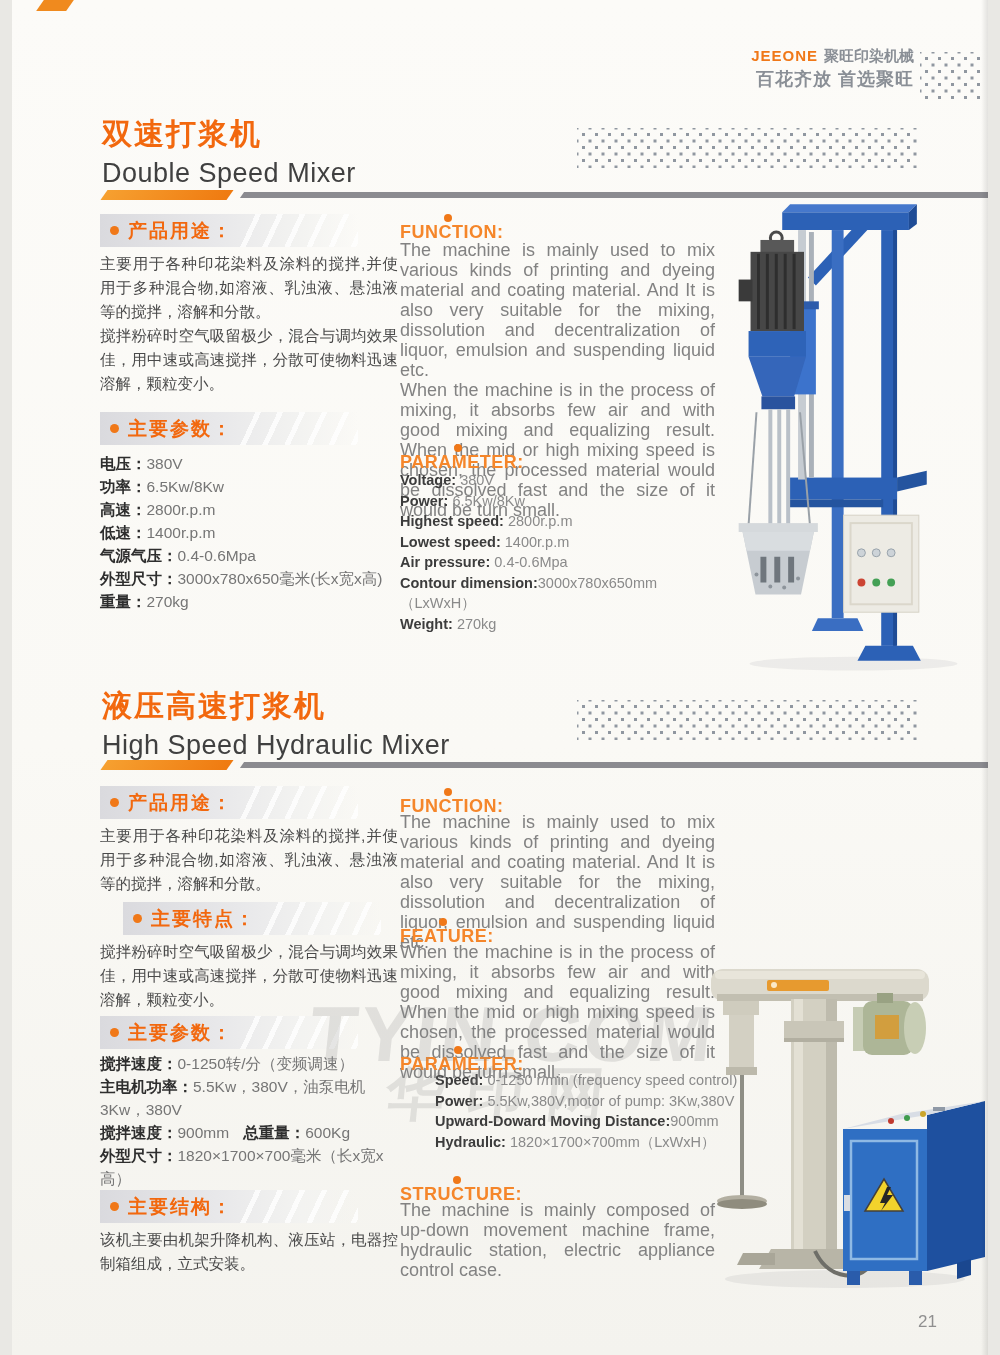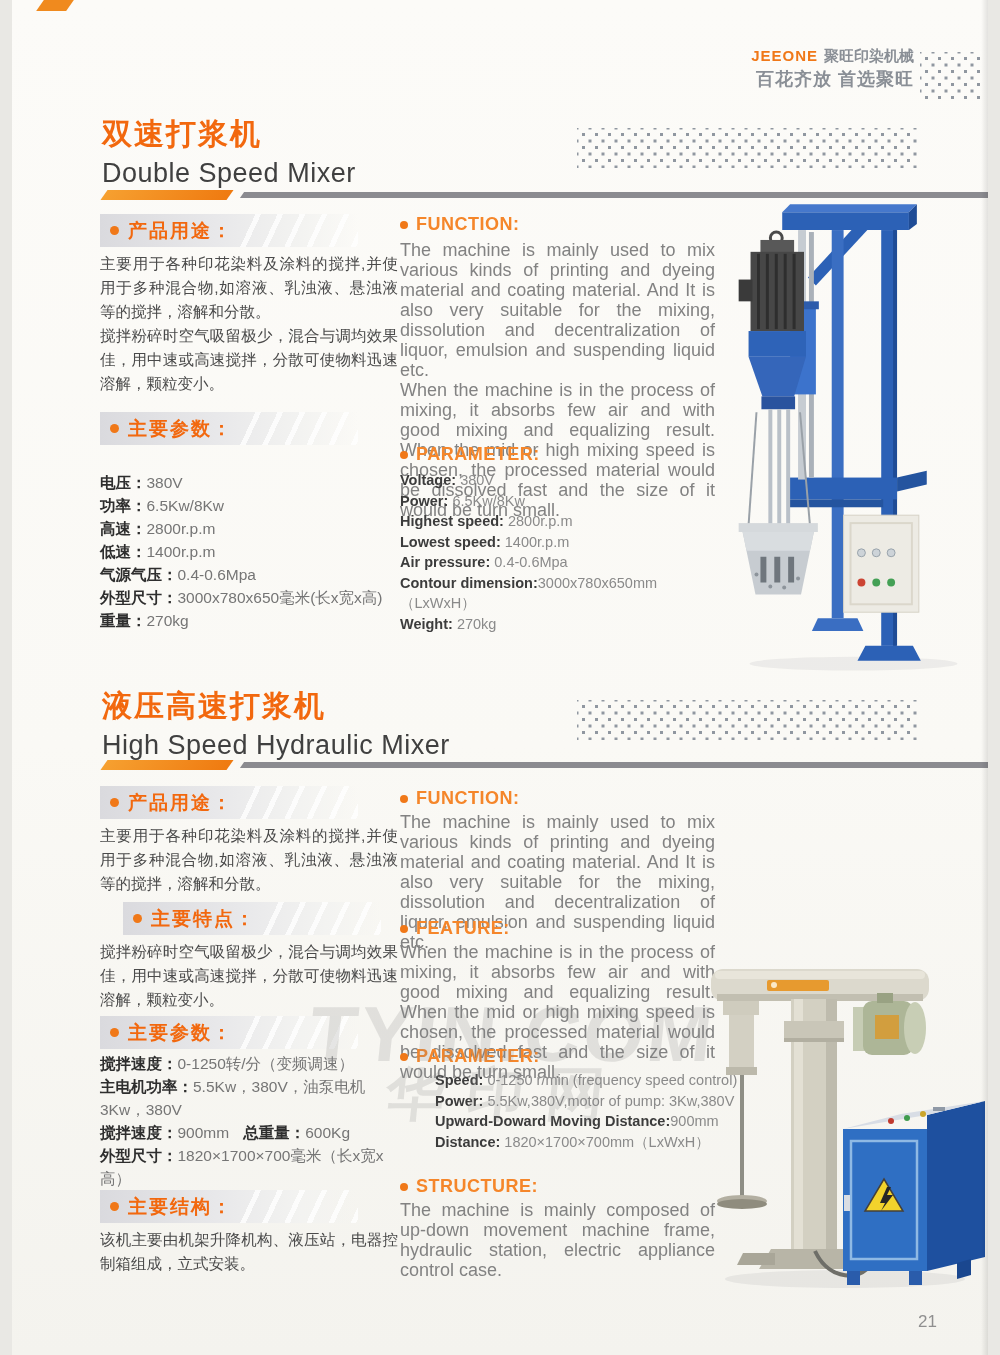--- a/index.html
+++ b/index.html
@@ -39,21 +39,21 @@
   
   .band{ position:absolute; height:33px; width:258px; display:flex; align-items:center;
     padding-left:10px; box-sizing:border-box;
     background:linear-gradient(90deg,#dadade 0%,#e8e8ea 45%,#f3f3f1 78%,rgba(250,250,248,0) 100%); }
   .band .stripes{ position:absolute; right:0; top:0; bottom:0; width:46%;
     background:repeating-linear-gradient(115deg,rgba(255,255,255,0) 0 15px,rgba(255,255,255,.8) 15px 20px); }
   .bullet{ width:9px; height:9px; border-radius:50%; background:#f07818; margin-right:9px; flex:none; }
   .band-title{ color:#f2680e; font-size:19px; font-weight:bold; letter-spacing:2px; position:relative; }
 
   
-  .en-head{ position:absolute; display:flex; align-items:center; }
+  .en-head{ position:absolute; display:flex; align-items:center;flex-direction:column; }
   .en-head .bullet{ width:8px; height:8px; margin-right:8px; }
   .en-head span{ color:#f5862a; font-size:18px; font-weight:bold; letter-spacing:.5px; }
 
   
   .cn-text{ position:absolute; width:298px; font-size:15.5px; color:#4a4a4a;
     line-height:24px; text-align:justify; }
   .cn-text p{ margin:0; }
   .cn-params{ position:absolute; width:302px; font-size:15.5px; line-height:23px; }
   .cn-params .row{ }
   .cn-params b{ color:#2e2e2e; }
@@ -108,21 +108,21 @@
   <div class="cn-text" style="left:88px; top:252px;">
     <p>主要用于各种印花染料及涂料的搅拌,并使用于多种混合物,如溶液、乳浊液、悬浊液等的搅拌，溶解和分散。</p>
     <p>搅拌粉碎时空气吸留极少，混合与调均效果佳，用中速或高速搅拌，分散可使物料迅速溶解，颗粒变小。</p>
   </div>
 
   <div class="band" style="left:88px; top:412px;">
     <span class="bullet"></span>
     <span class="band-title">主要参数：</span>
     <span class="stripes"></span>
   </div>
-  <div class="cn-params" style="left:88px; top:452px;margin-top:19px;">
+  <div class="cn-params" style="left:88px; top:452px;">
     <div class="row"><b>电压：</b><span>380V</span></div>
     <div class="row"><b>功率：</b><span>6.5Kw/8Kw</span></div>
     <div class="row"><b>高速：</b><span>2800r.p.m</span></div>
     <div class="row"><b>低速：</b><span>1400r.p.m</span></div>
     <div class="row"><b>气源气压：</b><span>0.4-0.6Mpa</span></div>
     <div class="row"><b>外型尺寸：</b><span>3000x780x650毫米(长x宽x高)</span></div>
     <div class="row"><b>重量：</b><span>270kg</span></div>
   </div>
 
   <div class="en-head" style="left:388px; top:214px;">
@@ -280,21 +280,21 @@
   </div>
 
   <div class="en-head" style="left:388px; top:1046px;">
     <span class="bullet"></span>
     <span>PARAMETER:</span>
   </div>
   <div class="en-params" style="left:388px; top:1070px;margin-left:35px;">
     <div class="row"><b>Speed:</b> <span>0-1250 r/min (frequency speed control)</span></div>
     <div class="row"><b>Power:</b> <span>5.5Kw,380V,motor of pump: 3Kw,380V</span></div>
     <div class="row"><b>Upward-Doward Moving Distance:</b><span>900mm</span></div>
-    <div class="row"><b>Distance:</b> <span>1820×1700×700mm（LxWxH）</span></div>
+    <div class="row"><b>Hydraulic:</b> <span>1820×1700×700mm（LxWxH）</span></div>
   </div>
 
   <div class="en-head" style="left:388px; top:1176px;">
     <span class="bullet"></span>
     <span>STRUCTURE:</span>
   </div>
   <div class="en-text" style="left:388px; top:1200px;">
     <p>The machine is mainly composed of up-down movement machine frame, hydraulic station, electric appliance control case.</p>
   </div>
 

